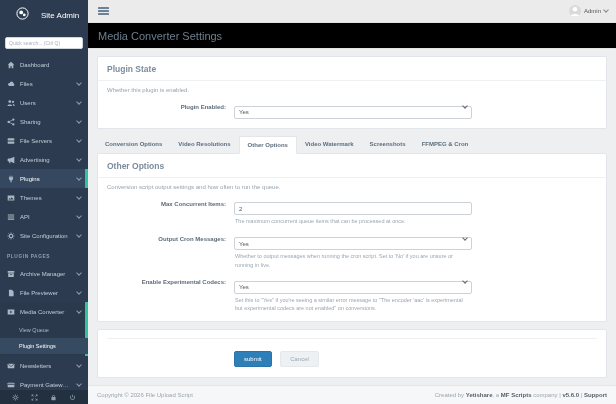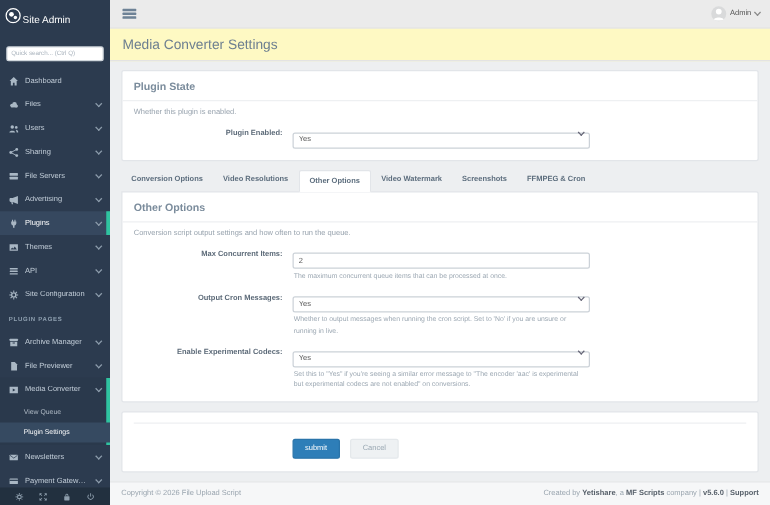--- a/index.html
+++ b/index.html
@@ -6,21 +6,21 @@
   body{
     width:616px;height:404px;overflow:hidden;
     font-family:"Liberation Sans","DejaVu Sans",sans-serif;
     background:#edeff1;
     -webkit-font-smoothing:antialiased;
   }
   .app{display:flex;width:616px;height:404px;}
 
   
   .sidebar{width:88px;min-width:88px;background:#2c3b4f;color:#c2cdd8;display:flex;flex-direction:column;}
-  .logo{display:flex;align-items:center;gap:1px;padding:6px 4px 4px;}
+  .logo{display:flex;align-items:center;gap:12px;padding:6px 16px 4px;}
   .logo-text{color:#fff;font-size:8px;white-space:nowrap;}
   .search-wrap{padding:3px 5px 6px;}
   .search-wrap input{width:100%;box-sizing:border-box;height:12px;font-size:5px;border:1px solid #cfd6dc;border-radius:2px;padding:0 3px;color:#666;background:#fff;outline:none;font-family:inherit;}
   .search-wrap input::placeholder{color:#a8b2bc;}
   .side-nav{flex:1;overflow:hidden;}
   .sitem{display:flex;align-items:center;gap:5px;padding:0 7px;height:19px;font-size:6px;color:#c2cdd8;cursor:pointer;white-space:nowrap;}
   .sitem .sicon{width:8px;height:8px;display:flex;align-items:center;color:#a9b7c4;flex:none;}
   .slabel{flex:1;overflow:hidden;text-overflow:ellipsis;}
   .chev{width:3px;height:3px;border-right:1px solid #8d9dac;border-bottom:1px solid #8d9dac;transform:rotate(45deg);margin-top:-2px;flex:none;}
   .sitem.active{background:#36485f;color:#fff;box-shadow:inset -3px 0 0 0 var(--teal);}
@@ -35,21 +35,21 @@
   
   .main{flex:1;display:flex;flex-direction:column;min-width:0;background:#edeff1;}
   .topbar{height:22px;background:#ebebeb;border-bottom:1px solid #e1e1e1;display:flex;align-items:center;justify-content:space-between;padding:0 8px;flex:none;}
   .hamburger{display:flex;flex-direction:column;gap:1.4px;cursor:pointer;padding:2px;}
   .hamburger span{display:block;width:11px;height:2px;background:#6e8296;border-radius:.5px;}
   .usermenu{display:flex;align-items:center;gap:3px;cursor:pointer;}
   .avatar{width:12px;height:12px;border-radius:50%;background:#d9dadb;display:flex;align-items:center;justify-content:center;overflow:hidden;}
   .user-label{font-size:6px;color:#555;}
   .usermenu .chev{border-color:#888;}
 
-  .titlebar{height:25px;background:#fef9c3;border-bottom:1px solid #e3e3e3;display:flex;align-items:center;padding:0 10px;font-size:11px;color:#6d7f90;flex:none;}
+  .titlebar{height:25px;background:#000000;border-bottom:1px solid #e3e3e3;display:flex;align-items:center;padding:0 10px;font-size:11px;color:#6d7f90;flex:none;}
 
   .content{flex:1;padding:7px 9px 0;overflow:hidden;}
   .card{background:#fff;border:1px solid #e2e5e9;border-radius:2px;margin-bottom:7px;}
   .card-title{font-size:8.5px;color:#7b8c9c;padding:7px 9px 6px;border-bottom:1px solid #eef0f2;font-weight:bold;}
   .card-desc{font-size:6px;color:#98a3ae;padding:6px 9px 5px;}
   .frow{display:flex;padding:2px 9px 4px;}
   .flabel{width:127px;min-width:127px;text-align:right;padding-right:8px;font-size:6px;font-weight:bold;color:#5d6b79;padding-top:4px;box-sizing:border-box;}
   .fctl{width:238px;}
   .ctl{width:100%;box-sizing:border-box;height:13px;border:1px solid #ccd2d8;border-radius:2px;font-size:6px;color:#555;padding:0 4px;background:#fff;outline:none;font-family:inherit;}
   select.ctl{appearance:none;-webkit-appearance:none;-moz-appearance:none;padding-right:12px;}

